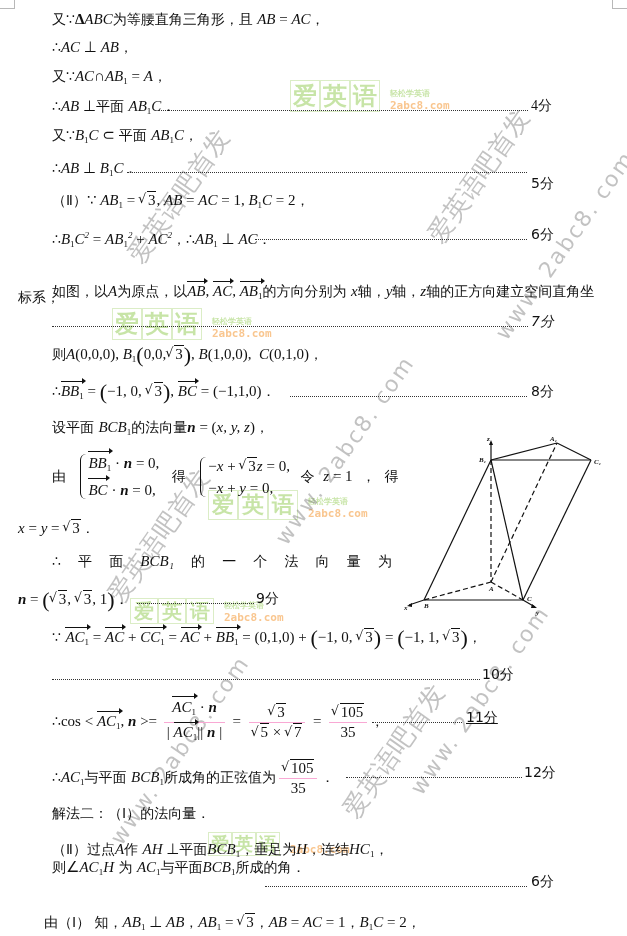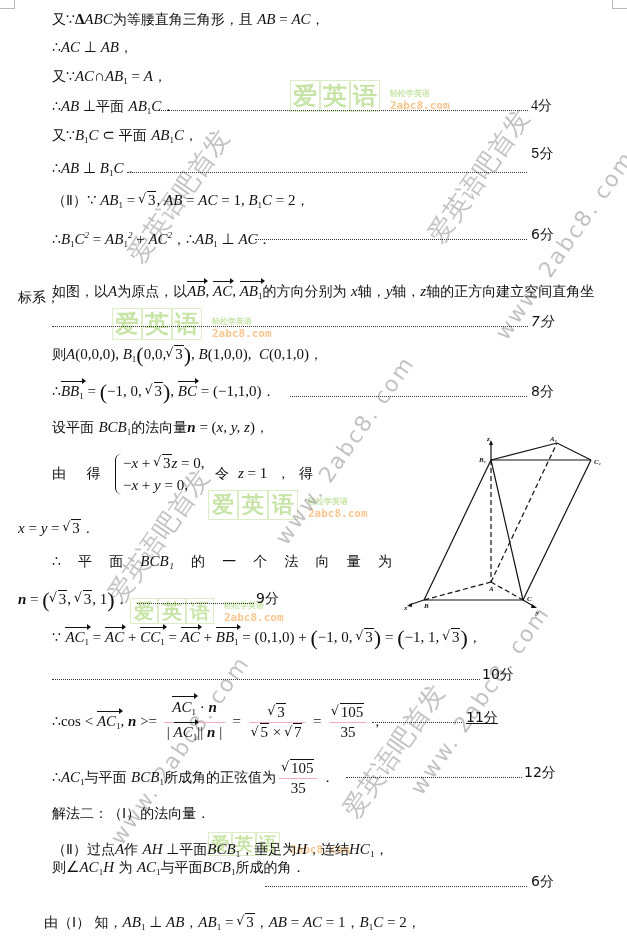--- a/index.html
+++ b/index.html
@@ -130,21 +130,21 @@
   <div class="score" style="left:531px; top:97px;font-family:Liberation Serif, serif;">4分</div>
 
   <div class="line" style="top:126px;">
     <span>又∵</span><span class="m">B<sub>1</sub>C</span><span class="r"> ⊂ </span><span>平面</span> <span class="m">AB<sub>1</sub>C</span><span>，</span>
   </div>
 
   <div class="line" style="top:159px;">
     <span>∴</span><span class="m">AB</span><span class="r"> ⊥ </span><span class="m">B<sub>1</sub>C</span><span>．</span>
   </div>
   <div class="dots" style="left:127px; width:400px; top:172px;"></div>
-  <div class="score" style="left:531px; top:145px;font-family:Liberation Mono, monospace;">5分</div>
+  <div class="score" style="left:531px; top:175px;">5分</div>
 
   <div class="line" style="top:191px;">
     <span>（Ⅱ）</span><span class="r">∵ </span><span class="m">AB<sub>1</sub></span><span class="r"> = </span><span class="sqrt r"><span>3</span></span><span class="r">, </span><span class="m">AB</span><span class="r"> = </span><span class="m">AC</span><span class="r"> = 1, </span><span class="m">B<sub>1</sub>C</span><span class="r"> = 2</span><span>，</span>
   </div>
 
   <div class="line" style="top:226px;">
     <span>∴</span><span class="m">B<sub>1</sub>C<sup>2</sup></span><span class="r"> = </span><span class="m">AB<sub>1</sub><sup>2</sup></span><span class="r"> + </span><span class="m">AC<sup>2</sup></span><span>，</span><span>∴</span><span class="m">AB<sub>1</sub></span><span class="r"> ⊥ </span><span class="m">AC</span><span>．</span>
   </div>
   <div class="dots" style="left:255px; width:272px; top:239px;"></div>
   <div class="score" style="left:531px; top:226px;">6分</div>
@@ -165,20 +165,24 @@
   </div>
   <div class="dots" style="left:290px; width:237px; top:396px;"></div>
   <div class="score" style="left:531px; top:383px;">8分</div>
 
   <div class="line" style="top:418px;">
     <span>设平面</span> <span class="m">BCB<sub>1</sub></span><span>的法向量</span><span class="r b"><i>n</i></span><span class="r"> = (</span><span class="m">x, y, z</span><span class="r">)</span><span>，</span>
   </div>
 
   <div class="line" style="top:452px;">
     <span style="margin-right:8px;">由</span>
+    <span class="brace-sys">
+      <div><span class="m vec">BB<sub>1</sub></span><span class="r"> · </span><span class="r b"><i>n</i></span><span class="r"> = 0,</span></div>
+      <div><span class="m vec">BC</span><span class="r"> · </span><span class="r b"><i>n</i></span><span class="r"> = 0,</span></div>
+    </span>
     <span style="margin:0 8px;">得</span>
     <span class="brace-sys">
       <div><span class="r">−</span><span class="m">x</span><span class="r"> + </span><span class="sqrt r"><span>3</span></span><span class="m">z</span><span class="r"> = 0,</span></div>
       <div><span class="r">−</span><span class="m">x</span><span class="r"> + </span><span class="m">y</span><span class="r"> = 0,</span></div>
     </span>
     <span style="margin-left:6px;">令</span>&nbsp;&nbsp;<span class="m">z</span><span class="r"> = 1</span>&nbsp;&nbsp;<span>，</span>&nbsp;&nbsp;<span>得</span>
   </div>
   <div class="line" style="left:18px; top:519px;">
     <span class="m">x</span><span class="r"> = </span><span class="m">y</span><span class="r"> = </span><span class="sqrt r"><span>3</span></span><span>．</span>
   </div>

